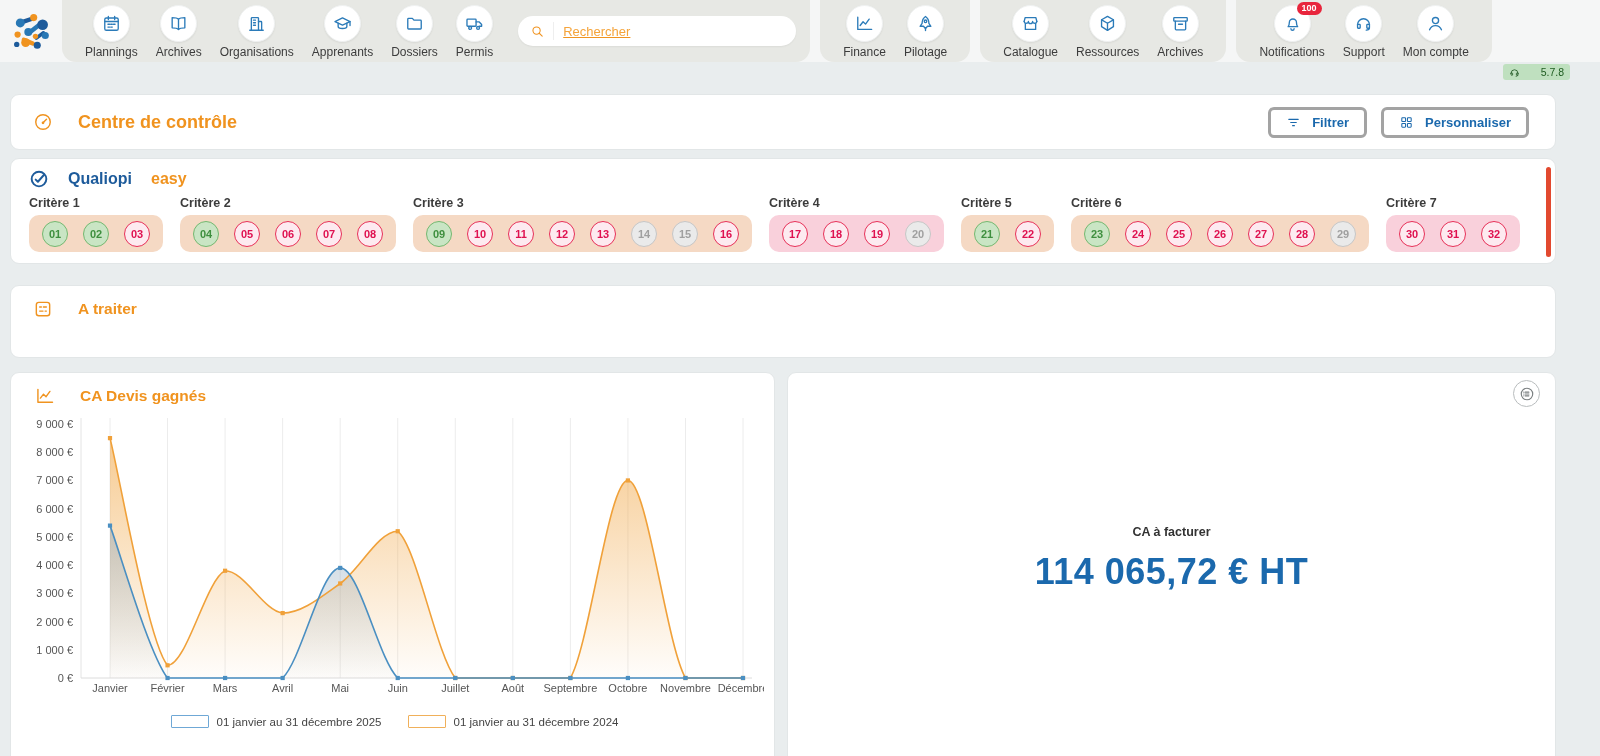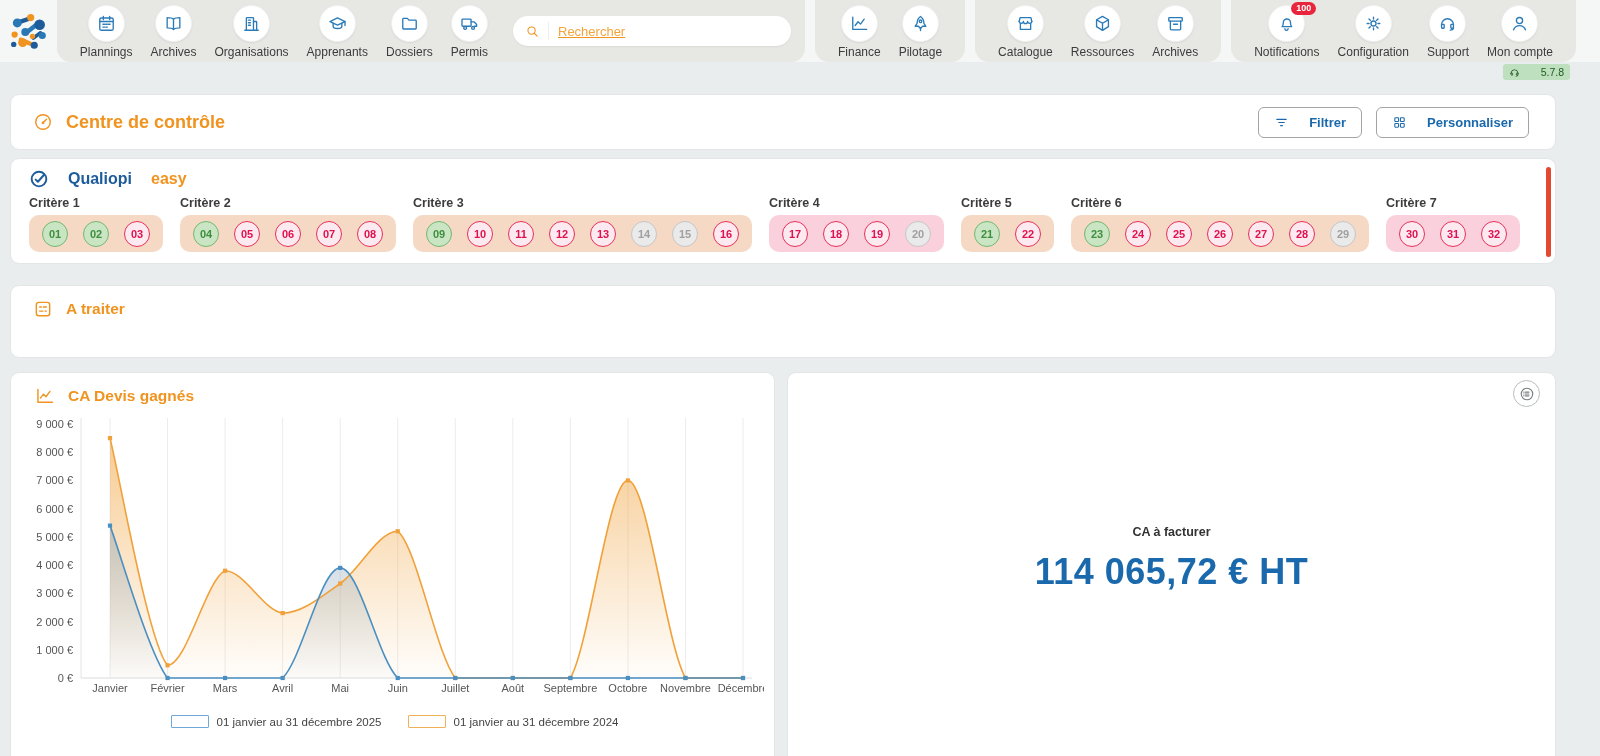--- a/index.html
+++ b/index.html
@@ -29,28 +29,28 @@
 
   .version-row { display:flex; justify-content:flex-end; padding:2px 30px 0 0; height:18px; }
   .version-chip { background:#bfe0bf; border-radius:3px; font-size:10.5px; color:#1e5c20;
                   display:flex; align-items:center; gap:21px; padding:1px 6px; }
   .version-chip svg { width:11px; height:11px; color:#17501a; }
 
   
   .main { padding:0 44px 0 10px; }
   .card { background:#fff; border:1px solid #e2e6e7; border-radius:9px; }
 
-  .card-title { display:flex; align-items:center; gap:13px; color:#f0931f; font-weight:bold; }
+  .card-title { display:flex; align-items:center; gap:25px; color:#f0931f; font-weight:bold; }
   .card-title svg { width:20px; height:20px; }
 
   .cc-card { margin-top:14px; height:56px; display:flex; align-items:center; justify-content:space-between;
              padding:0 26px 0 22px; }
   .cc-card .card-title { font-size:18px; }
   .cc-actions { display:flex; gap:14px; }
-  .btn { display:flex; align-items:center; gap:20px; border:1px solid #a3a3a3; color:#1b69ad; background:#fff;
+  .btn { display:flex; align-items:center; gap:11px; border:3px solid #a3a3a3; color:#1b69ad; background:#fff;
          font-weight:bold; font-size:13px; border-radius:6px; height:31px; padding:0 15px; cursor:pointer;
          font-family:"Liberation Sans", sans-serif; }
   .btn svg { width:15px; height:15px; }
 
   
   .quali-card { margin-top:8px; height:106px; padding:10px 20px 0 18px; position:relative; }
   .quali-brand { display:flex; align-items:center; gap:19px; }
   .quali-brand svg { width:20px; height:20px; color:#1d5b9b; }
   .brand-a { font-size:16px; font-weight:bold; color:#1d5b9b; }
   .brand-b { font-size:16px; font-weight:bold; color:#f0931f; }
@@ -238,29 +238,20 @@
       <div class="nav-group">
         <div class="nav-item">
           <span class="nav-circle">
             <svg viewBox="0 0 24 24" fill="none" stroke="currentColor" stroke-width="1.7" stroke-linecap="round" stroke-linejoin="round">
               <path d="M17.5 16h-11c.9-1.2 1.5-2 1.5-5.2a4.5 4.5 0 0 1 9 0c0 3.2.6 4 1.5 5.2z"></path>
               <path d="M10 18.5a2 2 0 0 0 4 0"></path>
             </svg>
             <span class="nav-badge">100</span>
           </span>
           <div class="nav-label">Notifications</div>
-        </div>
-        <div class="nav-item">
-          <span class="nav-circle">
-            <svg viewBox="0 0 24 24" fill="none" stroke="currentColor" stroke-width="1.7" stroke-linecap="round" stroke-linejoin="round">
-              <circle cx="12" cy="12" r="3.2"></circle>
-              <path d="M12 4v2.4M12 17.6V20M4 12h2.4M17.6 12H20M6.3 6.3l1.7 1.7M16 16l1.7 1.7M17.7 6.3 16 8M8 16l-1.7 1.7"></path>
-            </svg>
-          </span>
-          <div class="nav-label">Configuration</div>
         </div>
         <div class="nav-item">
           <span class="nav-circle">
             <svg viewBox="0 0 24 24" fill="none" stroke="currentColor" stroke-width="1.7" stroke-linecap="round" stroke-linejoin="round">
               <path d="M4.5 13.5a7.5 7.5 0 0 1 15 0"></path>
               <path d="M4.5 13.2H7a.8.8 0 0 1 .8.8v3.2a.8.8 0 0 1-.8.8H5.3a.8.8 0 0 1-.8-.8zM19.5 13.2H17a.8.8 0 0 0-.8.8v3.2a.8.8 0 0 0 .8.8h1.7a.8.8 0 0 0 .8-.8z"></path>
               <path d="M19.5 17.6c0 1.8-1.6 2.5-4 2.7"></path>
             </svg>
           </span>
           <div class="nav-label">Support</div>

